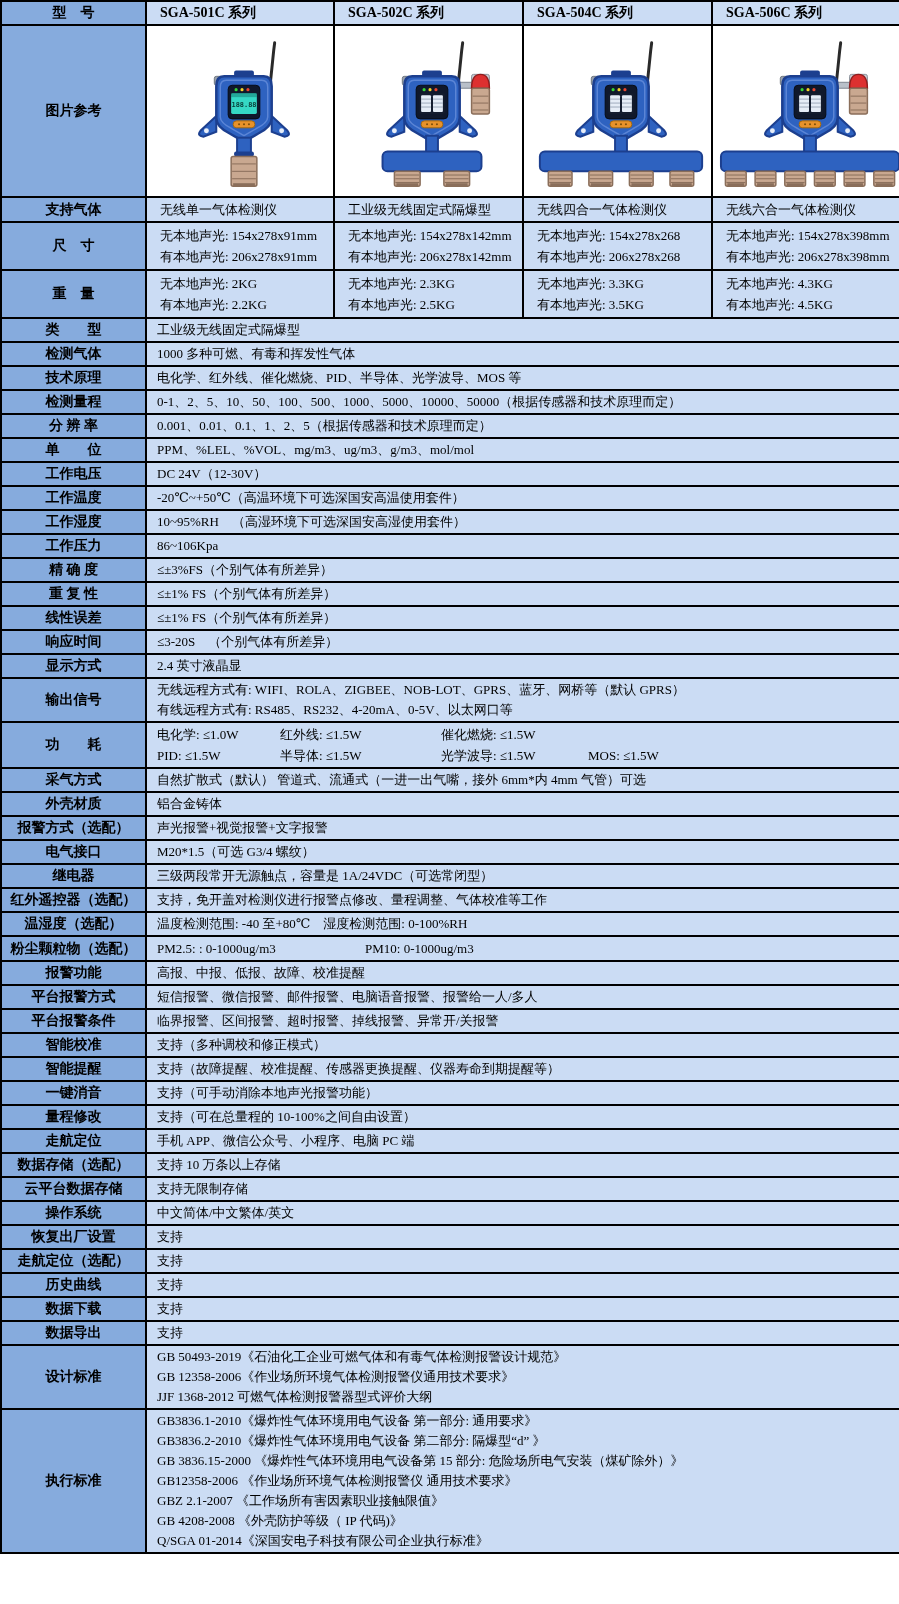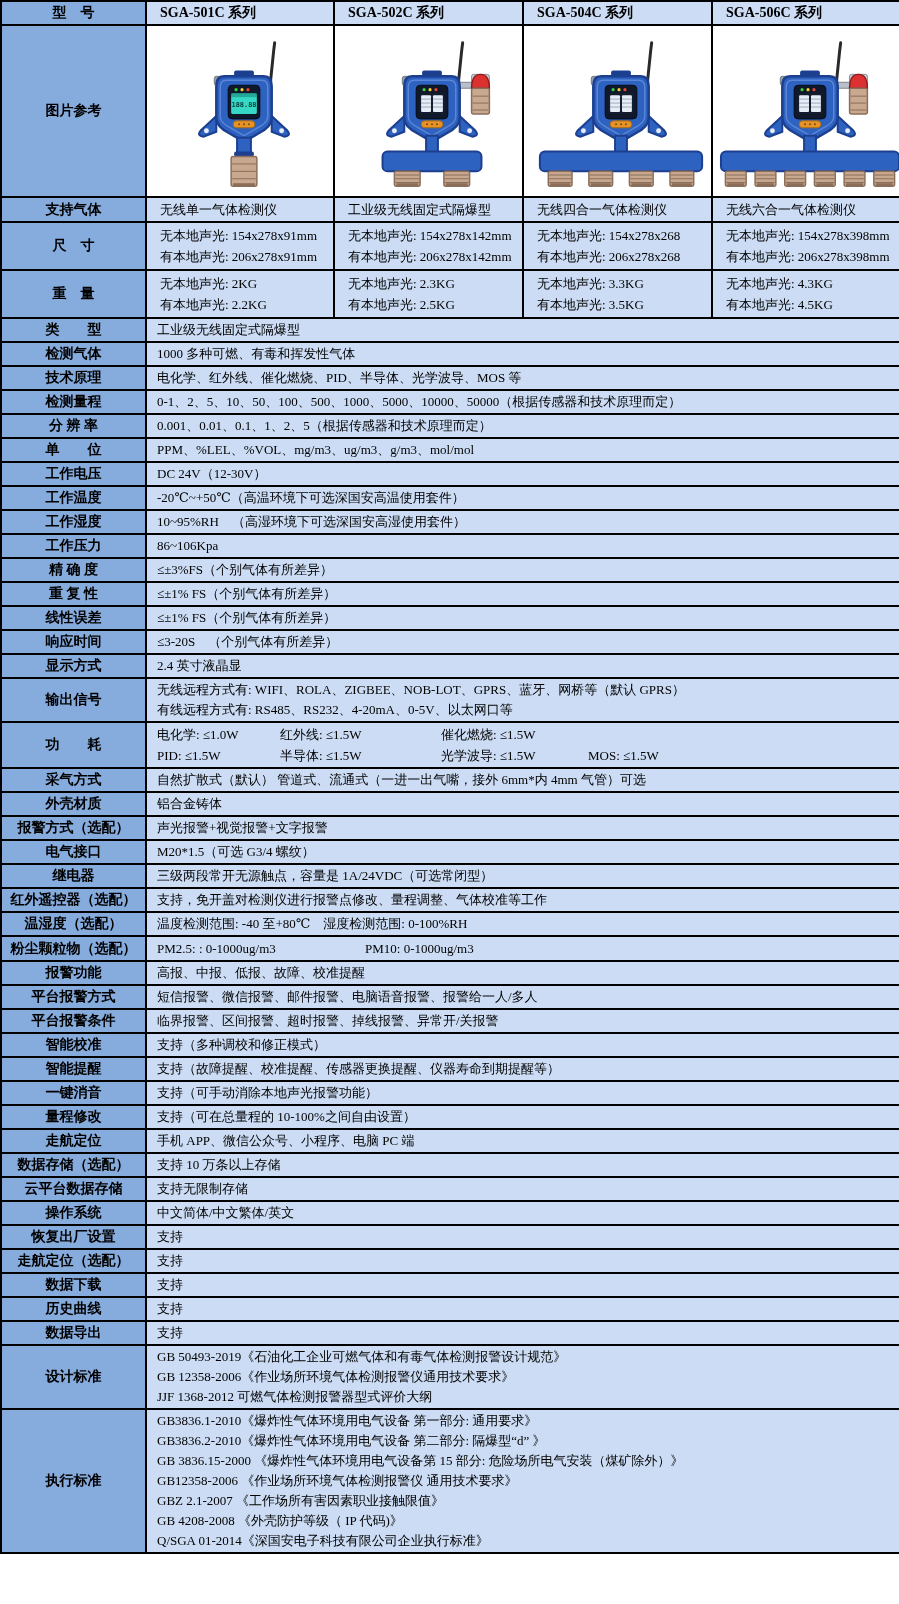--- a/index.html
+++ b/index.html
@@ -510,27 +510,27 @@
             <div class="ln">支持</div>
           </td>
         </tr>
         <tr style="height: 21px;">
           <td class="lab">走航定位（选配）</td>
           <td class="val" colspan="4">
             <div class="ln">支持</div>
           </td>
         </tr>
         <tr style="height: 21px;">
+          <td class="lab">历史曲线</td>
+          <td class="val" colspan="4">
+            <div class="ln">支持</div>
+          </td>
+        </tr>
+        <tr style="height: 21px;">
           <td class="lab">数据下载</td>
-          <td class="val" colspan="4">
-            <div class="ln">支持</div>
-          </td>
-        </tr>
-        <tr style="height: 21px;">
-          <td class="lab">历史曲线</td>
           <td class="val" colspan="4">
             <div class="ln">支持</div>
           </td>
         </tr>
         <tr style="height: 21px;">
           <td class="lab">数据导出</td>
           <td class="val" colspan="4">
             <div class="ln">支持</div>
           </td>
         </tr>

